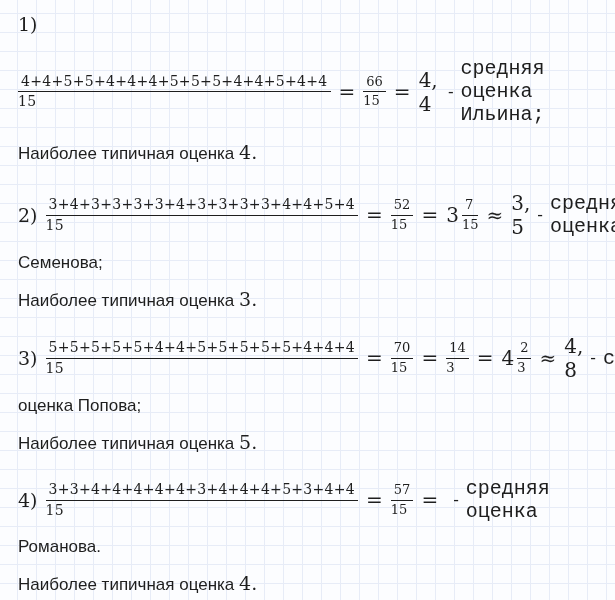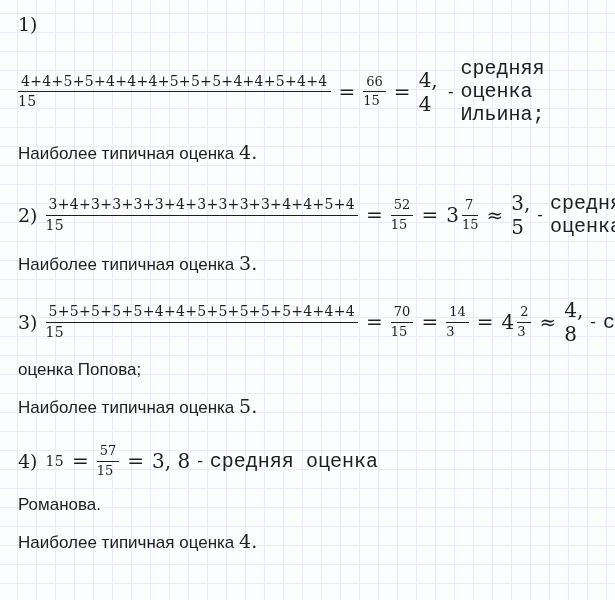--- a/index.html
+++ b/index.html
@@ -88,20 +88,21 @@
             <span class="frac small-frac">
               <span class="fnum">7</span>
               <span class="fden">15</span>
             </span>
           </span>
           <span class="op">≈</span>
           <span class="num-val">3, 5</span>
           <span class="dash">-</span>
           <span class="sans">средняя оценка</span>
         </div>
+        <div class="text-line cont-line">Семенова;</div>
         <div class="text-line mode-line"><span>Наиболее типичная оценка </span><span class="serif-num">3.</span></div>
       </section>
       <section class="item">
         <div class="eq-row">
           <span class="label">3)</span>
           <span class="frac big-frac">
             <span class="fnum">5+5+5+5+5+4+4+5+5+5+5+5+4+4+4</span>
             <span class="fden">15</span>
           </span>
           <span class="op">=</span>
@@ -127,29 +128,29 @@
           <span class="dash">-</span>
           <span class="sans">средняя</span>
         </div>
         <div class="text-line cont-line">оценка Попова;</div>
         <div class="text-line mode-line"><span>Наиболее типичная оценка </span><span class="serif-num">5.</span></div>
       </section>
       <section class="item">
         <div class="eq-row">
           <span class="label">4)</span>
           <span class="frac big-frac">
+            <span class="fnum">3+3+4+4+4+4+4+3+4+4+4+5+3+4+4</span>
             <span class="fden">15</span>
           </span>
           <span class="op">=</span>
           <span class="frac small-frac">
             <span class="fnum">57</span>
             <span class="fden">15</span>
           </span>
           <span class="op">=</span>
-          <span class="num-val">3, 8</span>
           <span class="dash">-</span>
           <span class="sans">средняя оценка</span>
         </div>
         <div class="text-line cont-line">Романова.</div>
         <div class="text-line mode-line"><span>Наиболее типичная оценка </span><span class="serif-num">4.</span></div>
       </section>
     </div>
 
 </div>
 

